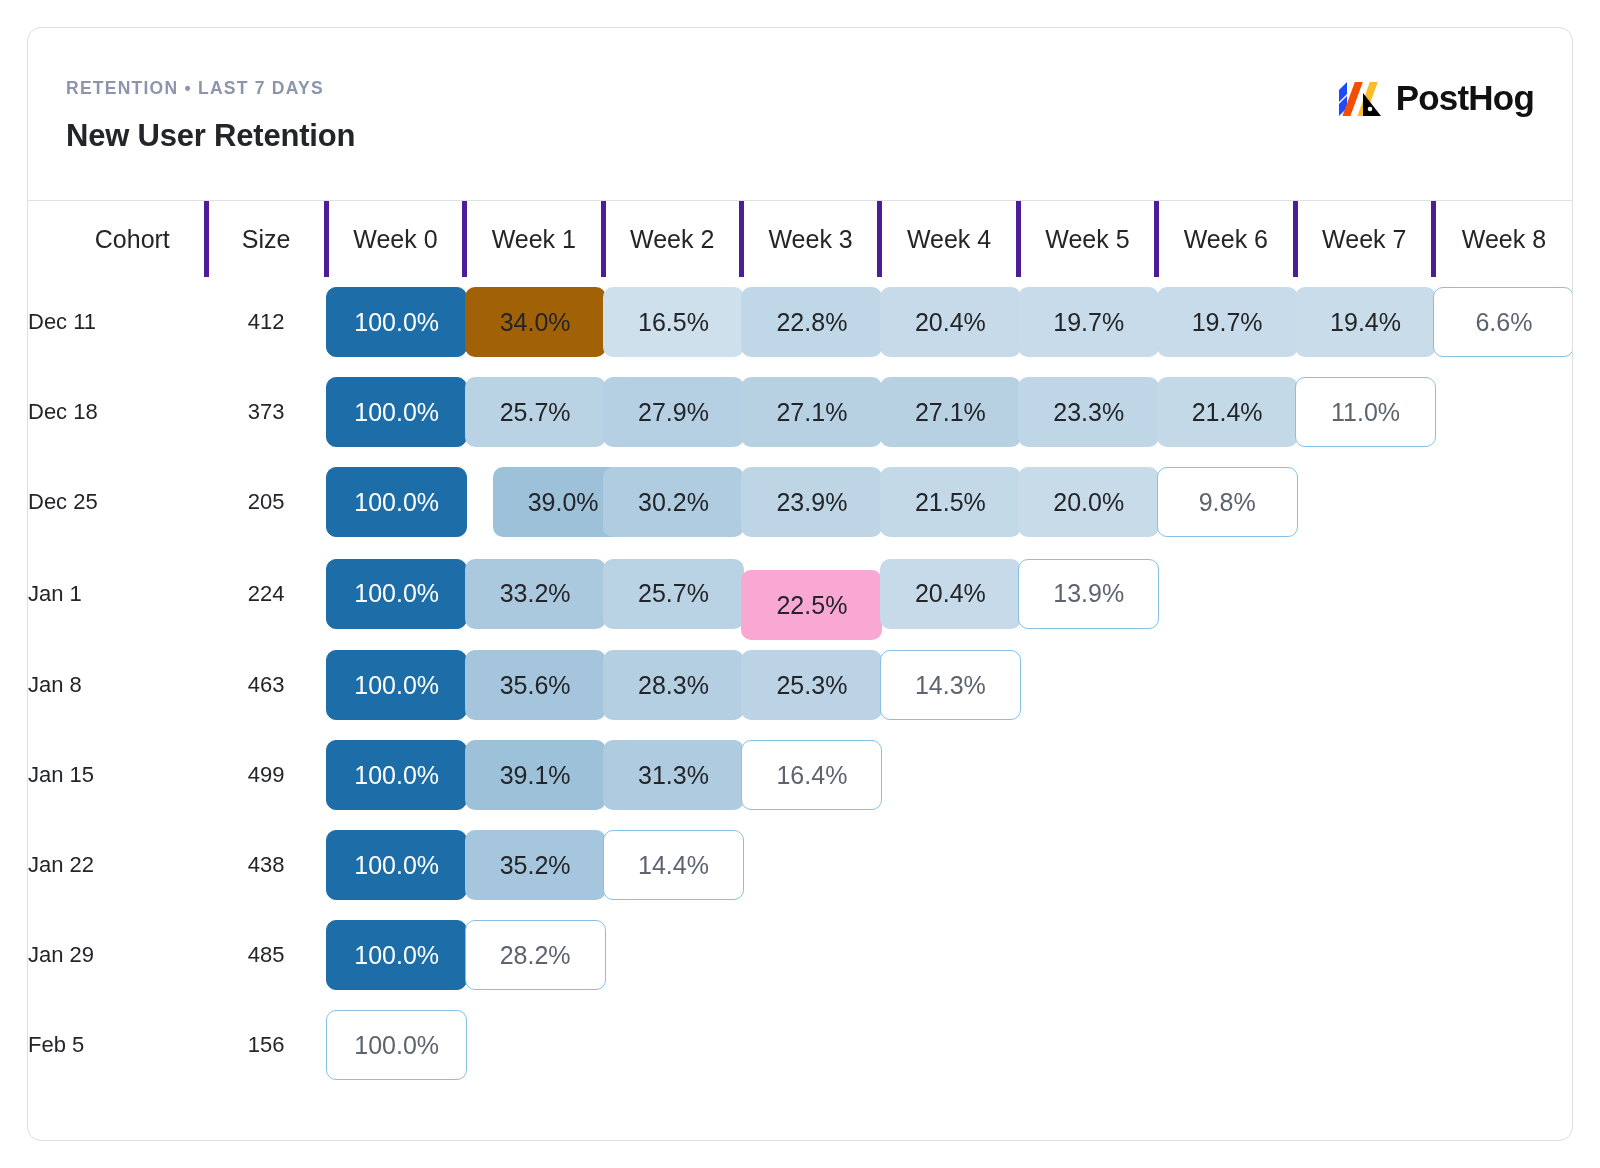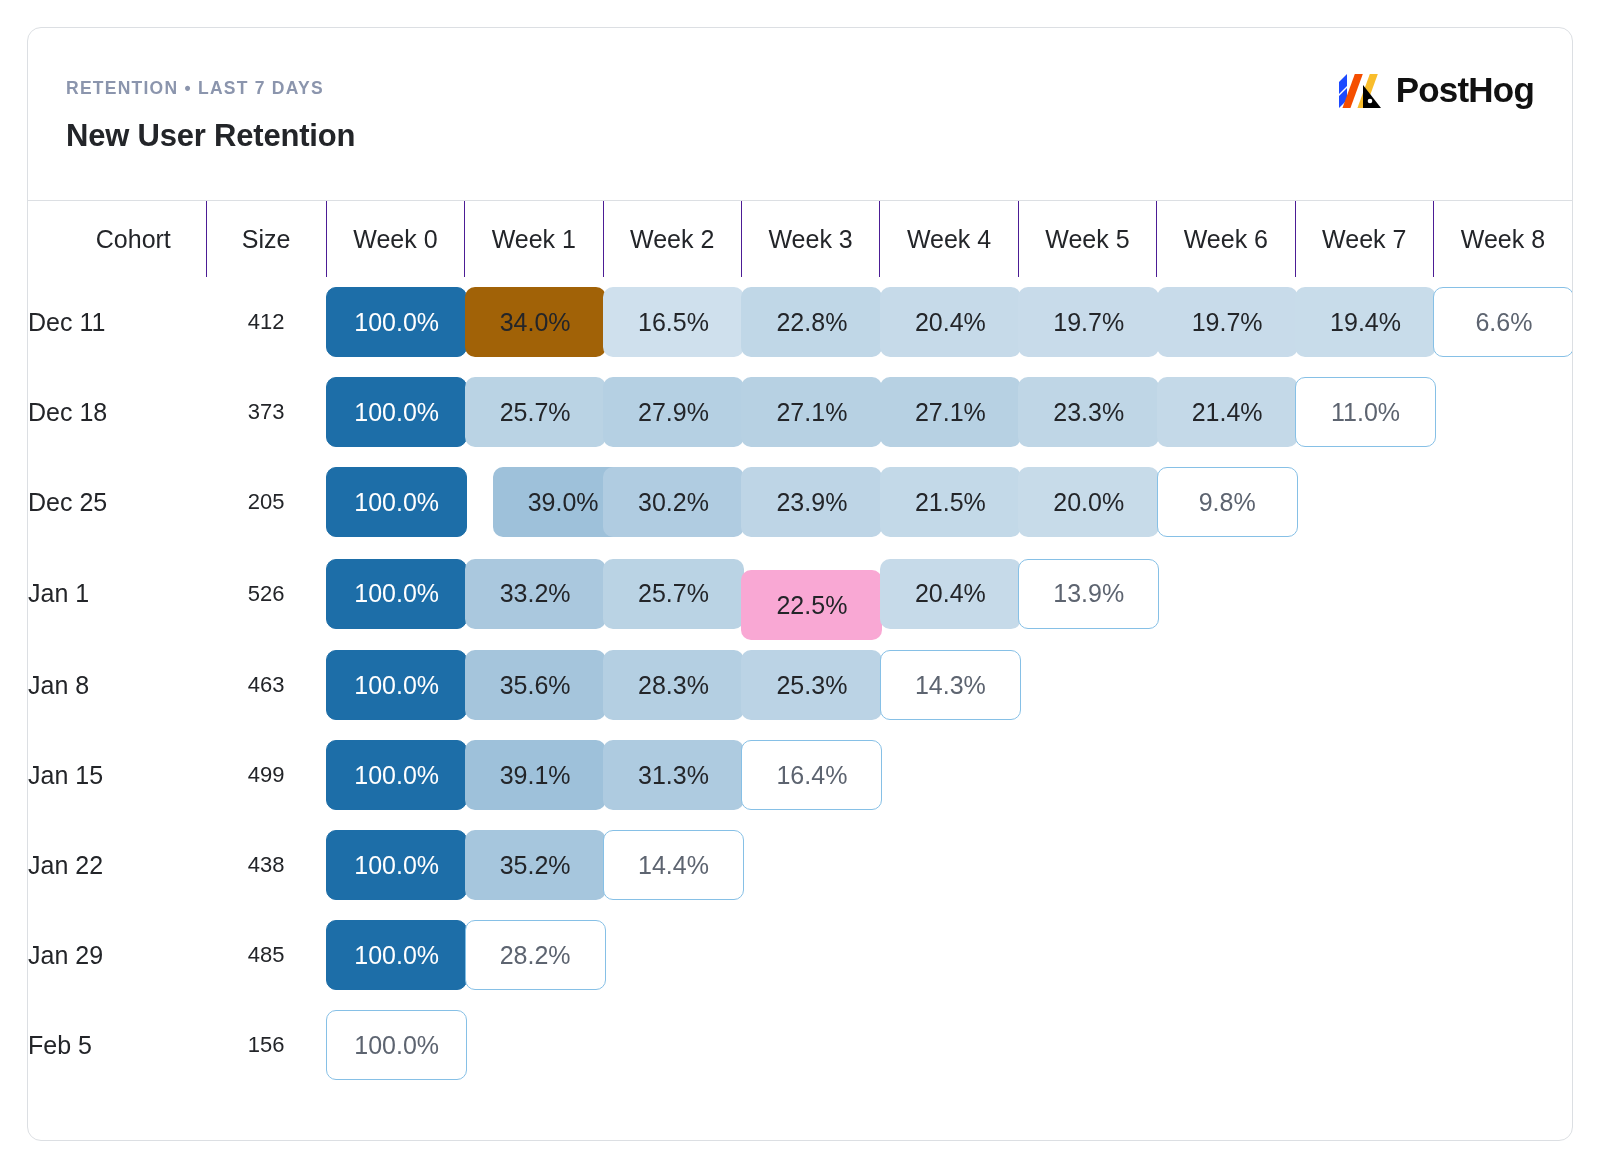--- a/index.html
+++ b/index.html
@@ -46,21 +46,21 @@
     font-size: 31px;
     font-weight: bold;
     color: #232529;
     letter-spacing: -0.2px;
     line-height: 1.15;
   }
 
   #brand {
     position: absolute;
     right: 38px;
-    top: 40px;
+    top: 48px;
     display: flex;
     align-items: center;
     gap: 13px;
   }
   #brand-mark { display: block; }
   #brand-name {
     font-size: 35px;
     font-weight: bold;
     color: #111111;
     letter-spacing: -0.8px;
@@ -74,36 +74,36 @@
     table-layout: fixed;
   }
 
   #retention-table th {
     font-weight: normal;
     font-size: 25px;
     color: #232529;
     text-align: center;
     height: 76px;
     vertical-align: middle;
-    border-right: 1px solid #4c1d95;
+    border-right: 5px solid #4c1d95;
   }
   #retention-table th:last-child { border-right: none; }
 
   th.col-cohort { width: 175px; text-align: left; padding-left: 33px; }
   th.col-size   { width: 118px; }
   th.col-week   { width: 136px; }
 
   #retention-table td {
     height: 90px;
     vertical-align: middle;
     padding: 0;
   }
 
   td.cell-cohort {
-    font-size: 25px;
+    font-size: 22px;
     color: #232529;
     text-align: left;
     padding-left: 33px;
   }
   td.cell-size {
     font-size: 22px;
     color: #232529;
     text-align: center;
   }
   td.cell-week { text-align: center; }
@@ -205,21 +205,21 @@
           <td class="cell-week"><div class="chip filled" style="background: rgb(176, 204, 225);">30.2%</div></td>
           <td class="cell-week"><div class="chip filled" style="background: rgb(190, 213, 230);">23.9%</div></td>
           <td class="cell-week"><div class="chip filled" style="background: rgb(195, 217, 232);">21.5%</div></td>
           <td class="cell-week"><div class="chip filled" style="background: rgb(199, 219, 233);">20.0%</div></td>
           <td class="cell-week"><div class="chip partial">9.8%</div></td>
           <td class="cell-week"><div class="chip empty" style="visibility: hidden;"></div></td>
           <td class="cell-week"><div class="chip empty" style="visibility: hidden;"></div></td>
         </tr>
         <tr>
           <td class="cell-cohort">Jan 1</td>
-          <td class="cell-size">526</td>
+          <td class="cell-size">224</td>
           <td class="cell-week"><div class="chip full">100.0%</div></td>
           <td class="cell-week"><div class="chip filled" style="background: rgb(170, 200, 222);">33.2%</div></td>
           <td class="cell-week"><div class="chip filled" style="background: rgb(186, 211, 228);">25.7%</div></td>
           <td class="cell-week"><div class="chip filled" style="background: #f9a8d4; margin-top: 23px;">22.5%</div></td>
           <td class="cell-week"><div class="chip filled" style="background: rgb(198, 218, 233);">20.4%</div></td>
           <td class="cell-week"><div class="chip partial">13.9%</div></td>
           <td class="cell-week"><div class="chip empty" style="visibility: hidden;"></div></td>
           <td class="cell-week"><div class="chip empty" style="visibility: hidden;"></div></td>
           <td class="cell-week"><div class="chip empty" style="visibility: hidden;"></div></td>
         </tr>

